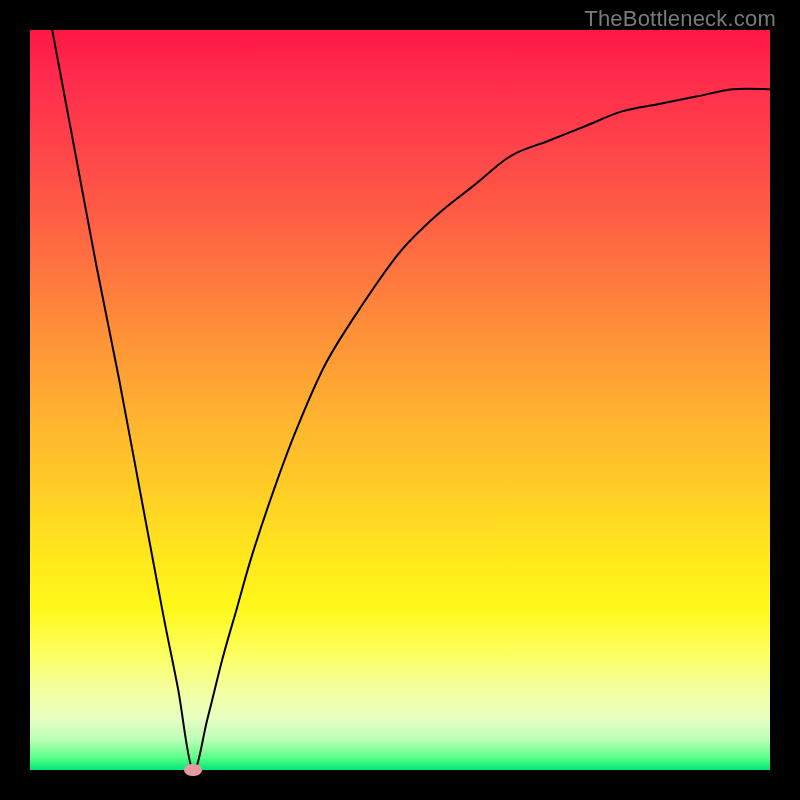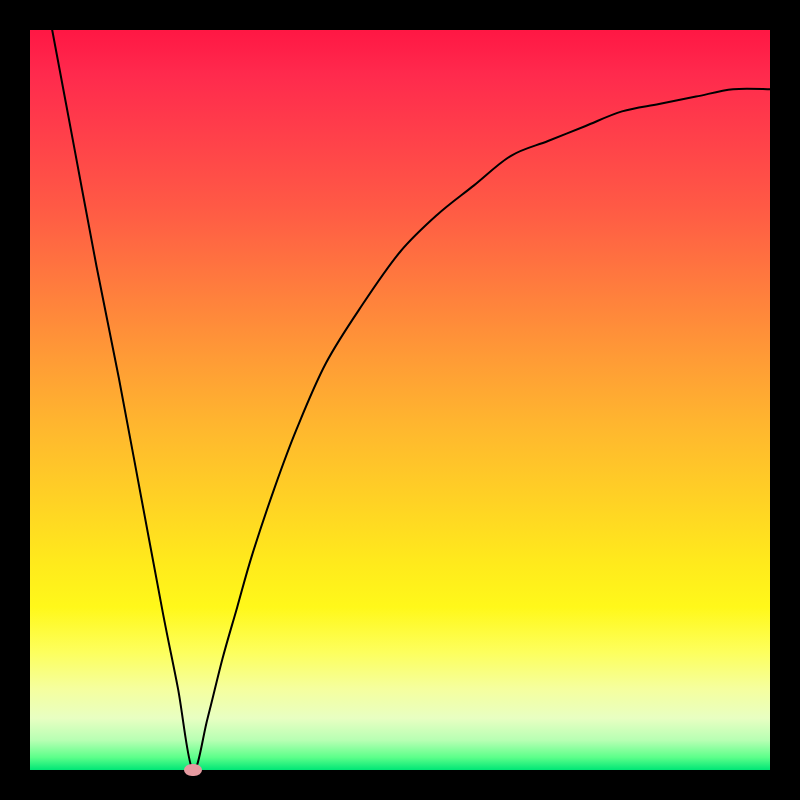--- a/index.html
+++ b/index.html
@@ -73,20 +73,21 @@
     height: 12px;
     background: #e69aa0;
     border-radius: 8px / 6px;
     transform: translate(-50%, -50%);
   }
 </style>
 </head>
 <body>
 
 <div class="frame">
+  <div class="watermark">TheBottleneck.com</div>
 
   <div class="plot-area">
     <svg class="curve-svg" viewBox="0 0 740 740" preserveAspectRatio="none">
       <path id="curve-path" class="curve-path" d="M 22.20 0.00 C 25.90 19.73, 37.00 78.93, 44.40 118.40 C 51.80 157.87, 59.20 198.57, 66.60 236.80 C 74.00 275.03, 81.40 309.57, 88.80 347.80 C 96.20 386.03, 103.60 426.73, 111.00 466.20 C 118.40 505.67, 127.03 552.53, 133.20 584.60 C 139.37 616.67, 143.07 632.70, 148.00 658.60 C 152.93 684.50, 157.87 735.07, 162.80 740.00 C 167.73 744.93, 172.67 706.70, 177.60 688.20 C 182.53 669.70, 187.47 647.50, 192.40 629.00 C 197.33 610.50, 202.27 594.47, 207.20 577.20 C 212.13 559.93, 215.83 545.13, 222.00 525.40 C 228.17 505.67, 236.80 479.77, 244.20 458.80 C 251.60 437.83, 257.77 420.57, 266.40 399.60 C 275.03 378.63, 284.90 353.97, 296.00 333.00 C 307.10 312.03, 320.67 292.30, 333.00 273.80 C 345.33 255.30, 357.67 236.80, 370.00 222.00 C 382.33 207.20, 394.67 196.10, 407.00 185.00 C 419.33 173.90, 431.67 165.27, 444.00 155.40 C 456.33 145.53, 468.67 133.20, 481.00 125.80 C 493.33 118.40, 505.67 115.93, 518.00 111.00 C 530.33 106.07, 542.67 101.13, 555.00 96.20 C 567.33 91.27, 579.67 85.10, 592.00 81.40 C 604.33 77.70, 616.67 76.47, 629.00 74.00 C 641.33 71.53, 653.67 69.07, 666.00 66.60 C 678.33 64.13, 690.67 60.43, 703.00 59.20 C 715.33 57.97, 733.83 59.20, 740.00 59.20" stroke="#000000"></path>
     </svg>
     <div id="min-marker" class="min-marker" style="left: 162.8px; top: 740px; background: rgb(230, 154, 160);"></div>
   </div>
 </div>
 
 </body></html>

